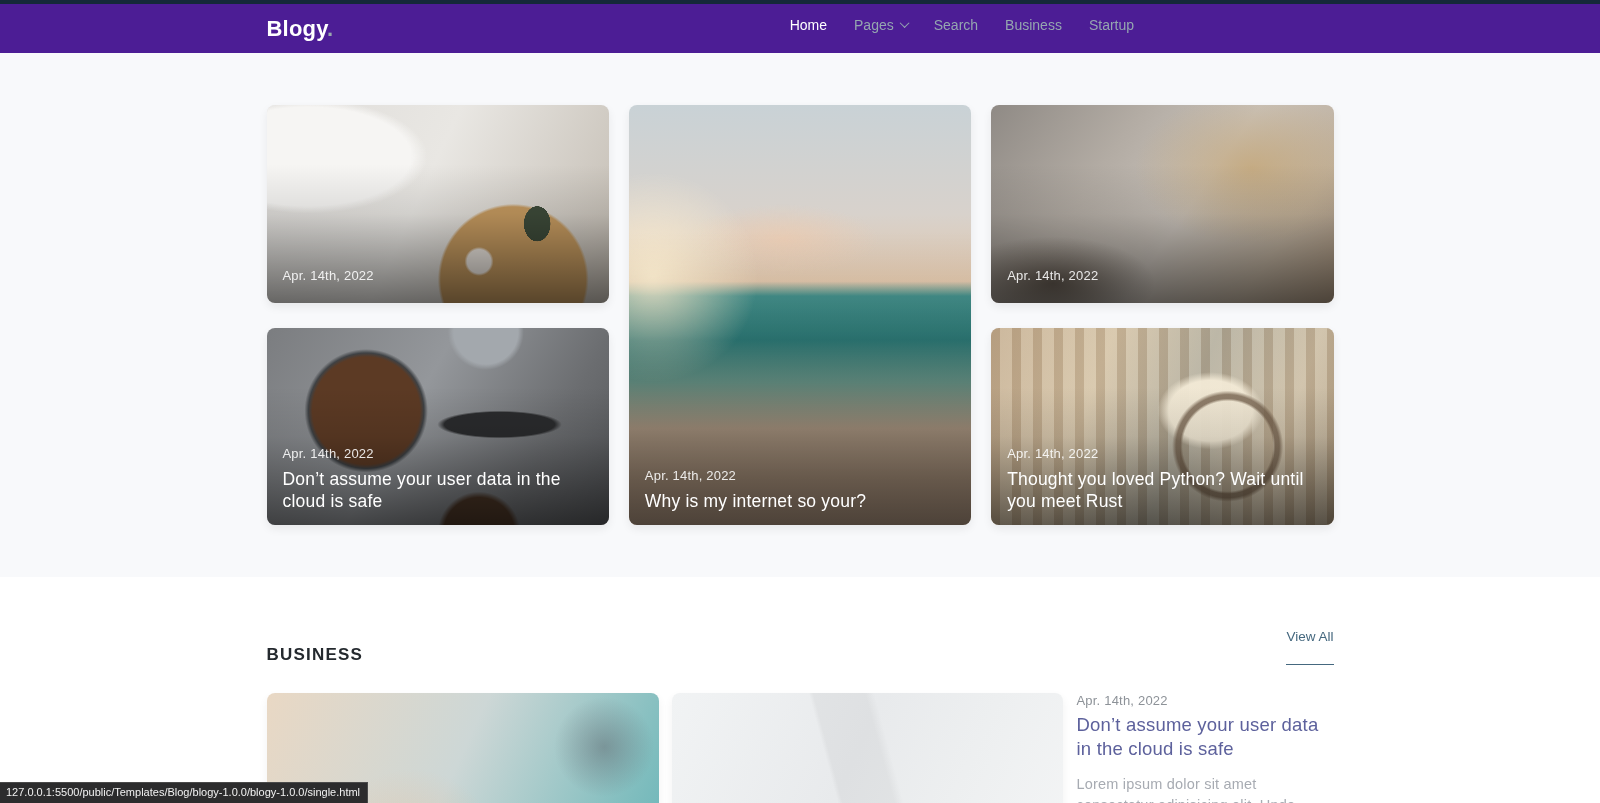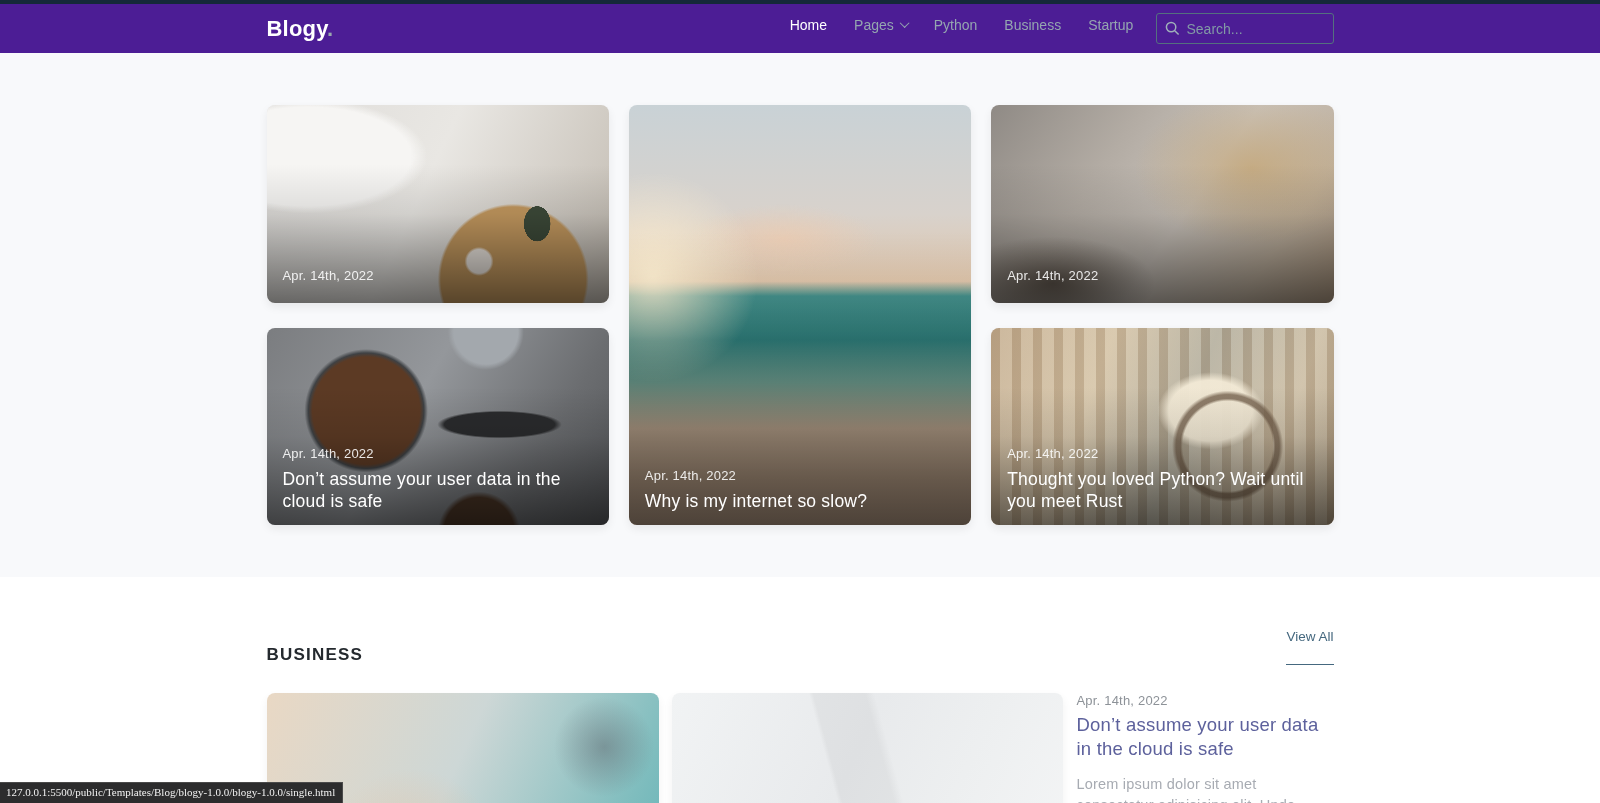--- a/index.html
+++ b/index.html
@@ -233,56 +233,48 @@
     background: #2c2c2d;
     border: 1px solid #4a4a4a;
     border-left: none;
     border-bottom: none;
     color: #f2f2f2;
     font-size: 11px;
     line-height: 1;
     padding: 4px 7px 5px 6px;
     white-space: nowrap;
     z-index: 50;
-    font-family: Liberation Serif, serif;
   }
 </style>
 </head>
 <body>
 
 <header class="site-header">
   <div class="container header-inner">
     <a class="logo"><span>Blogy</span><span class="logo-dot">.</span></a>
 
     <nav class="main-nav">
       <a class="nav-link active">
           <span>Home</span>
         </a>
       <a class="nav-link">
           <span>Pages</span>
           <span class="chev"></span>
         </a>
       <a class="nav-link">
-          <span>Python</span>
+          <span>Search</span>
         </a>
       <a class="nav-link">
           <span>Business</span>
         </a>
       <a class="nav-link">
           <span>Startup</span>
         </a>
     </nav>
 
-    <div class="search-box">
-      <svg width="15" height="15" viewBox="0 0 16 16">
-        <circle cx="6.5" cy="6.5" r="5" fill="none" stroke="#9fb0ba" stroke-width="1.6"></circle>
-        <line x1="10.4" y1="10.4" x2="14.5" y2="14.5" stroke="#9fb0ba" stroke-width="1.6"></line>
-      </svg>
-      <input class="search-input" type="text" placeholder="Search..." style="">
-    </div>
   </div>
 </header>
 
 <section class="hero-section">
   <div class="container">
     <div class="hero-grid">
 
       <article class="post-card post-a">
         <div class="card-img img-coffee-table"></div>
         <div class="card-shade"></div>
@@ -298,21 +290,21 @@
           <div class="card-date">Apr. 14th, 2022</div>
           <div class="card-title">Don’t assume your user data in the cloud is safe</div>
         </div>
       </article>
 
       <article class="post-card post-tall">
         <div class="card-img img-beach-tall"></div>
         <div class="card-shade"></div>
         <div class="card-text">
           <div class="card-date">Apr. 14th, 2022</div>
-          <div class="card-title">Why is my internet so slow?</div>
+          <div class="card-title">Why is my internet so your?</div>
         </div>
       </article>
 
       <article class="post-card post-c">
         <div class="card-img img-pampas"></div>
         <div class="card-shade"></div>
         <div class="card-text">
           <div class="card-date">Apr. 14th, 2022</div>
         </div>
       </article>

